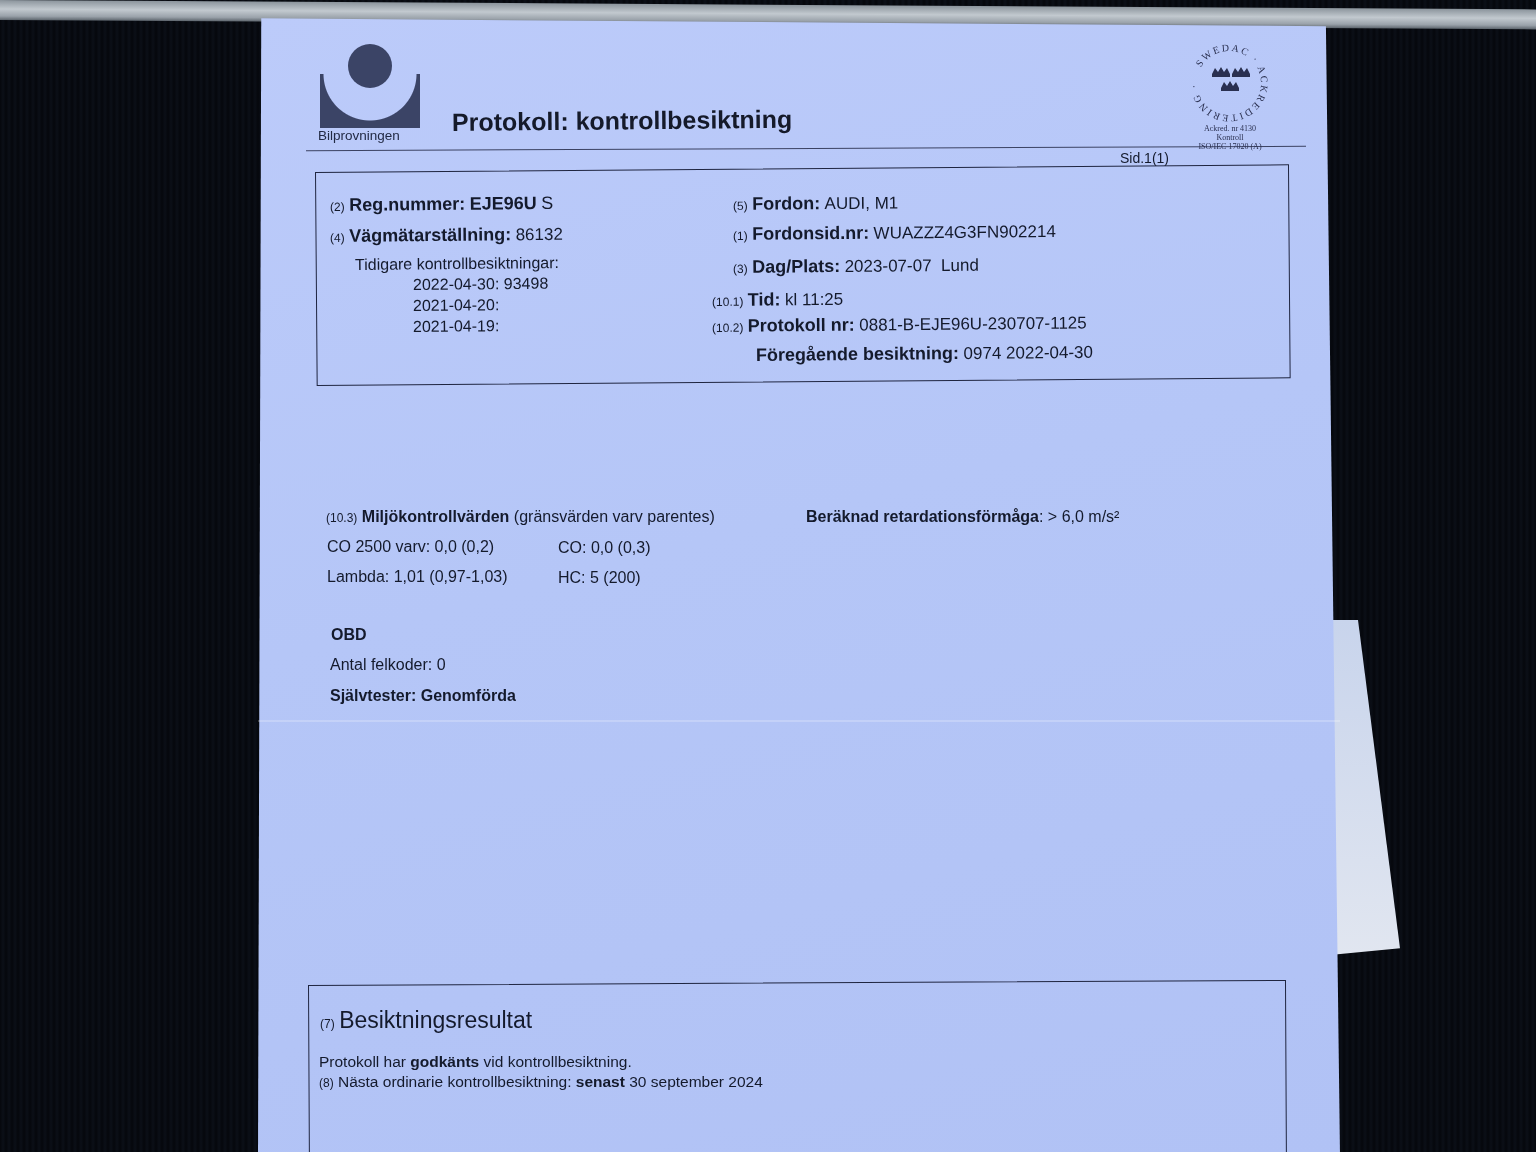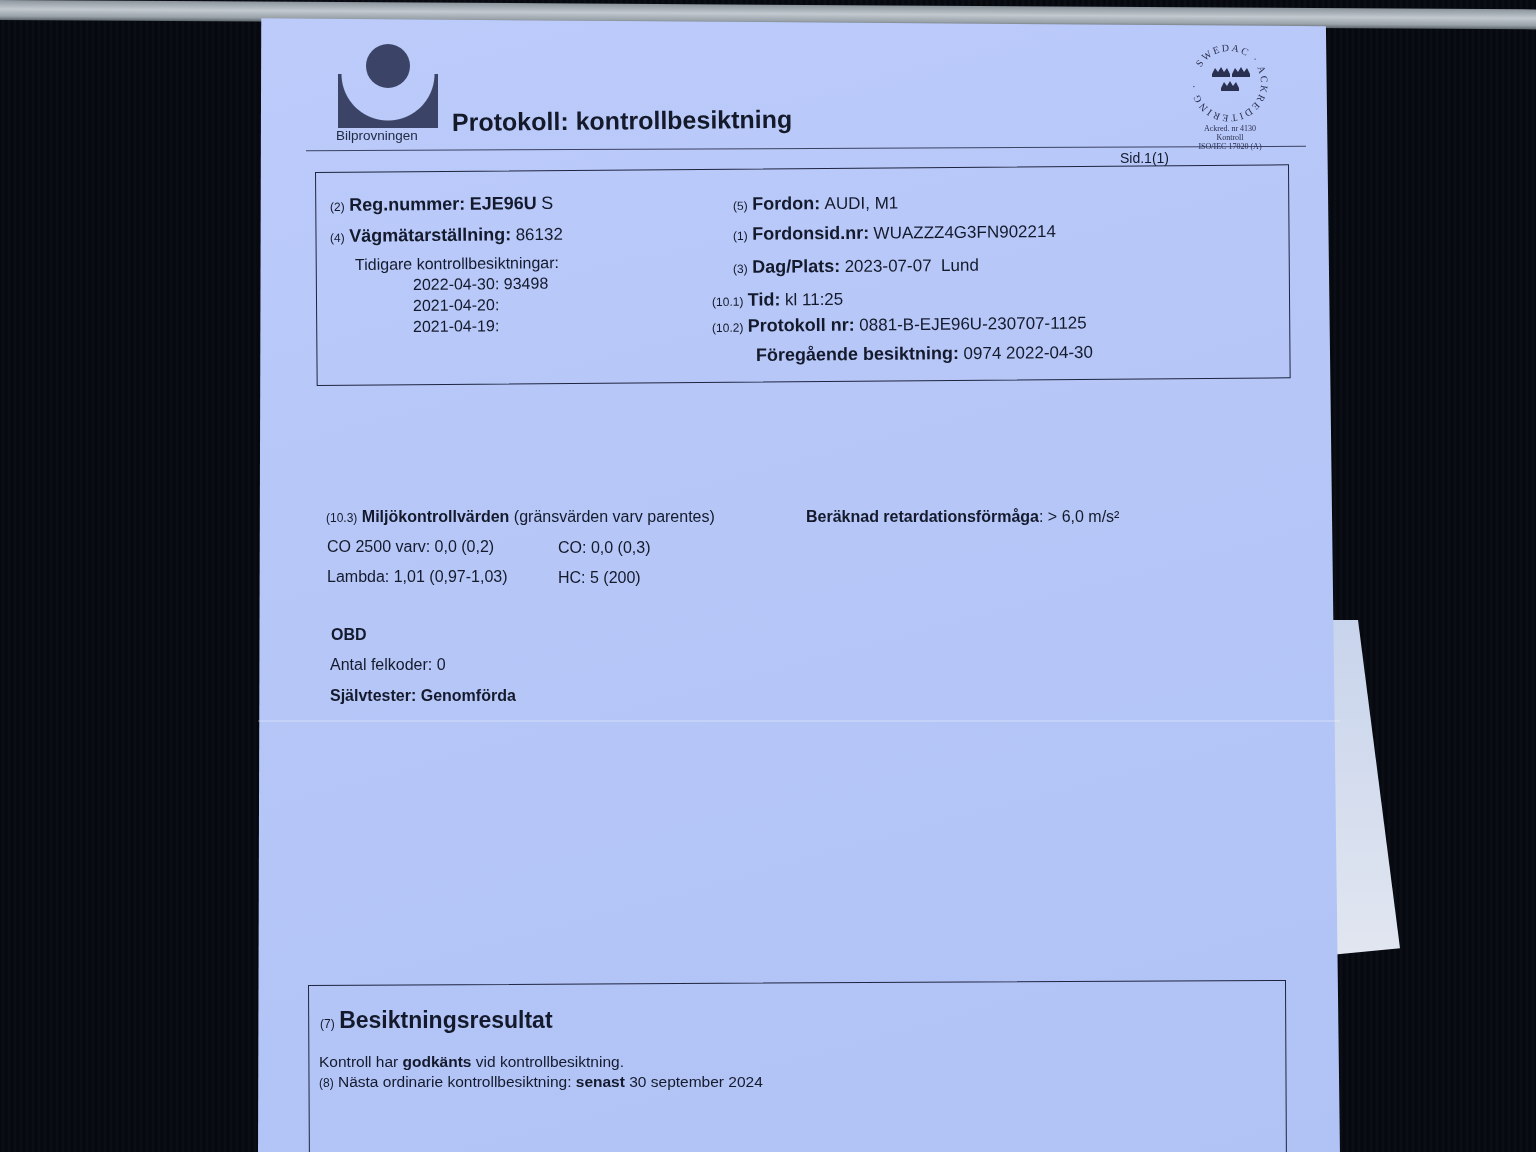--- a/index.html
+++ b/index.html
@@ -28,21 +28,21 @@
     background: linear-gradient(165deg, #bccbfa 0%, #b5c6f7 45%, #b1c2f5 100%);
     clip-path: polygon(0.3% 0.2%, 98.7% 0.9%, 100% 100%, 0% 100%);
   }
   .fold {
     position: absolute; left: 258px; top: 720px; width: 1082px; height: 2px;
     background: rgba(255,255,255,0.22);
   }
   .abs { position: absolute; white-space: nowrap; }
   .tilt { transform: rotate(-0.55deg); transform-origin: left center; }
 
-  .logo { position: absolute; left: 320px; top: 44px; width: 120px; height: 102px; margin-left: 18px; }
+  .logo { position: absolute; left: 320px; top: 44px; width: 120px; height: 102px; }
   .logo-circle { position: absolute; left: 28px; top: 0; width: 44px; height: 44px; border-radius: 50%; background: #3b4466; }
   .logo-bowl { position: absolute; left: 0; top: 30px; width: 100px; height: 54px; background: #3b4466;
     -webkit-mask: radial-gradient(circle at 50% 0%, transparent 0 46px, #000 47px);
             mask: radial-gradient(circle at 50% 0%, transparent 0 46px, #000 47px); }
   .logo-text { position: absolute; left: -2px; top: 84px; font-size: 13.5px; color: #222a44; }
 
   .doc-title { left: 452px; top: 108px; font-size: 25px; font-weight: bold; color: #151a2a; }
   .title-rule { position: absolute; left: 306px; top: 148px; width: 1000px; height: 1px; background: #3b4262; transform: rotate(-0.25deg); }
   .page-num { left: 1120px; top: 150px; font-size: 14px; }
 
@@ -52,21 +52,21 @@
 
   .info-box { position: absolute; left: 315px; top: 172px; width: 972px; height: 212px; border: 1.5px solid #1f2540; transform: rotate(-0.45deg); transform-origin: left top; }
   .result-box { position: absolute; left: 308px; top: 985px; width: 976px; height: 200px; border: 1.5px solid #1f2540; transform: rotate(-0.3deg); transform-origin: left top; }
 
   .num { font-size: 12px; }
   .lbl { font-weight: bold; }
   .f18 { font-size: 18px; }
   .f17 { font-size: 17px; }
   .f16 { font-size: 16px; }
   .f15 { font-size: 15.5px; }
-  .res-title { font-size: 23px; font-weight: bold; }
+  .res-title { font-size: 23px; font-weight: normal; }
 </style>
 </head>
 <body>
 
 <div class="bg-texture"></div>
 <div class="top-bar"></div>
 <div class="paper-flap"></div>
 <div class="paper"></div>
 <div class="fold"></div>
 
@@ -175,17 +175,17 @@
 <div class="abs lbl f16" style="left:331px; top:626px;">OBD</div>
 <div class="abs f16" style="left:330px; top:656px;text-align:center;">Antal felkoder: 0</div>
 <div class="abs f16" style="left:330px; top:687px;font-weight:bold;">Självtester: Genomförda</div>
 
 <div class="result-box"></div>
 <div class="abs" style="left:320px; top:1007px;">
   <span class="num">(7)</span>
   <span class="res-title">Besiktningsresultat</span>
 </div>
 <div class="abs f15" style="left:319px; top:1053px;">
-  <span style="white-space:pre">Kontroll har </span><span class="lbl">godkänts</span><span style="white-space:pre"> vid kontrollbesiktning.</span>
+  <span style="white-space:pre">Protokoll har </span><span class="lbl">godkänts</span><span style="white-space:pre"> vid kontrollbesiktning.</span>
 </div>
 <div class="abs f15" style="left:319px; top:1073px;">
   <span class="num">(8)</span><span style="white-space:pre"> Nästa ordinarie kontrollbesiktning: </span><span class="lbl">senast</span><span style="white-space:pre"> 30 september 2024</span>
 </div>
 
 </body></html>

